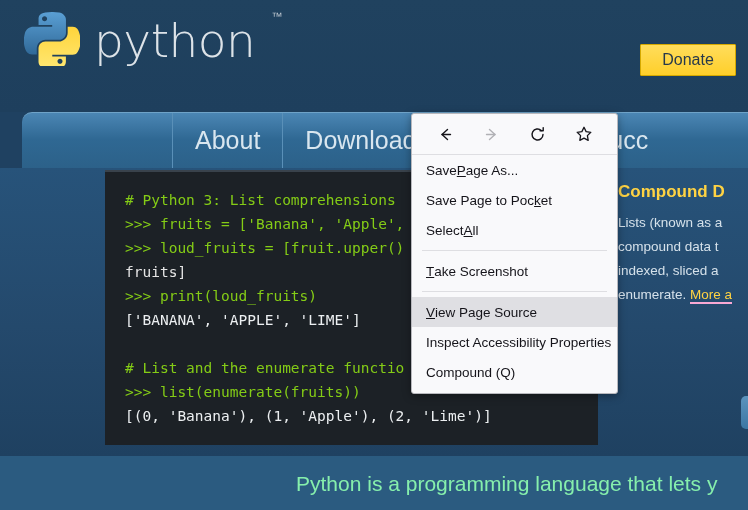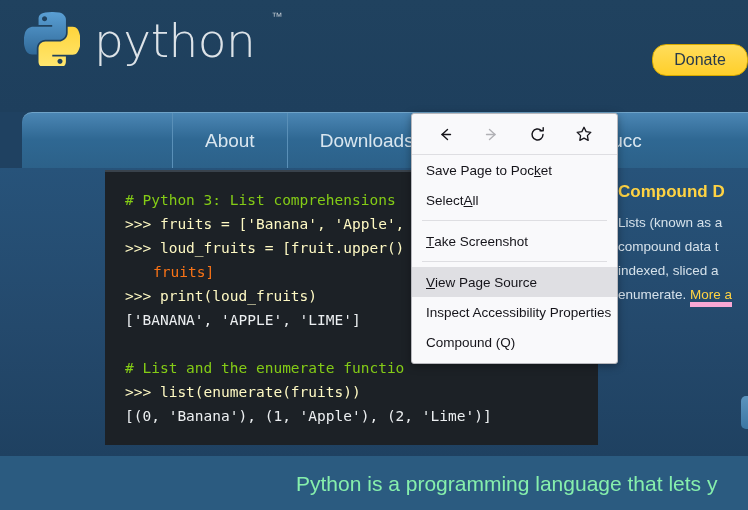--- a/index.html
+++ b/index.html
@@ -59,26 +59,26 @@
     color: #c3ccd4;
     position: relative;
     top: -22px;
     left: 2px;
     font-family: "Liberation Sans", sans-serif;
   }
 
   
   #donate {
     position: absolute;
-    right: 0px; top: 44px;
+    right: 12px; top: 44px;
     width: 96px; height: 32px;
     background: linear-gradient(180deg,#ffd champion 0%, #ffd343 100%);
     background: linear-gradient(180deg,#ffdd5c 0%, #ffcf2a 100%);
     border: 1px solid #d6a900;
-    border-radius: 14px;
+    border-radius: 1px;
     color: #27394b;
     font-size: 16px;
     display: flex;
     align-items: center;
     justify-content: center;
     box-sizing: border-box;
   }
 
   
   #nav {
@@ -89,23 +89,23 @@
     border-radius: 10px 10px 0 0;
     border-top: 1px solid #6fa3c8;
     box-sizing: border-box;
     display: flex;
     align-items: stretch;
   }
   #nav .spacer { width: 150px; }
   .nav-item {
     display: flex;
     align-items: center;
-    padding: 0 32px;
+    padding: 0 22px;
     color: #d9e6ef;
-    font-size: 19px;
+    font-size: 25px;
     border-left: 1px solid #5a90b8;
     white-space: nowrap;
   }
   .nav-item:first-of-type { border-left: none; }
 
   
   #content {
     position: absolute;
     left: 0; top: 168px;
     width: 748px; height: 288px;
@@ -124,22 +124,22 @@
   }
   #code {
     padding: 16px 0 0 20px;
     font-family: "DejaVu Sans Mono", monospace;
     font-size: 14.5px;
     line-height: 24px;
     white-space: pre;
     color: #e4e4e4;
   }
   .c-comment { color: #84cc16; }
-  .c-prompt  { color: #fef9c3; }
-  .c-code    { color: #f97316; margin-left: 28px; }
+  .c-prompt  { color: #84cc16; }
+  .c-code    { color: #e5e5e5; }
   .c-out     { color: #eceff1; }
 
   
   #right-col {
     position: absolute;
     left: 618px; top: 182px;
     width: 160px;
   }
   #right-title {
     color: #ffd343;
@@ -149,21 +149,21 @@
     margin-bottom: 9px;
   }
   #right-body {
     color: #d5e1ea;
     font-size: 13.5px;
     line-height: 24px;
     white-space: nowrap;
   }
   #right-body .more {
     color: #ffd343;
-    border-bottom: 5px solid #f9a8d4;
+    border-bottom: 2px solid #f9a8d4;
   }
 
   
   #side-tab {
     position: absolute;
     left: 741px; top: 396px;
     width: 14px; height: 33px;
     background: linear-gradient(180deg,#5b93bd 0%,#3b76a3 100%);
     border-radius: 5px 0 0 5px;
   }
@@ -308,20 +308,21 @@
           <path d="M14.2 1.6v3.2h-3.2"></path>
         </svg>
     </div>
     <div class="tb-btn">
       <svg width="18" height="18" viewBox="0 0 18 18" fill="none" stroke="#15141a" stroke-width="1.3" stroke-linejoin="round">
           <path d="M9 2.3l2.1 4.3 4.7.7-3.4 3.3.8 4.7L9 13.1l-4.2 2.2.8-4.7L2.2 7.3l4.7-.7z"></path>
         </svg>
     </div>
   </div>
   <div id="ctx-items">
+      <div class="ctx-item">Save <u>P</u>age As...</div>
       <div class="ctx-item">Save Page to Poc<u>k</u>et</div>
       <div class="ctx-item">Select <u>A</u>ll</div>
       <div class="ctx-sep"></div>
       <div class="ctx-item"><u>T</u>ake Screenshot</div>
       <div class="ctx-sep"></div>
       <div class="ctx-item hover"><u>V</u>iew Page Source</div>
       <div class="ctx-item">Inspect Accessibility Properties</div>
       <div class="ctx-item">Compound (Q)</div>
     </div>
 </div>

